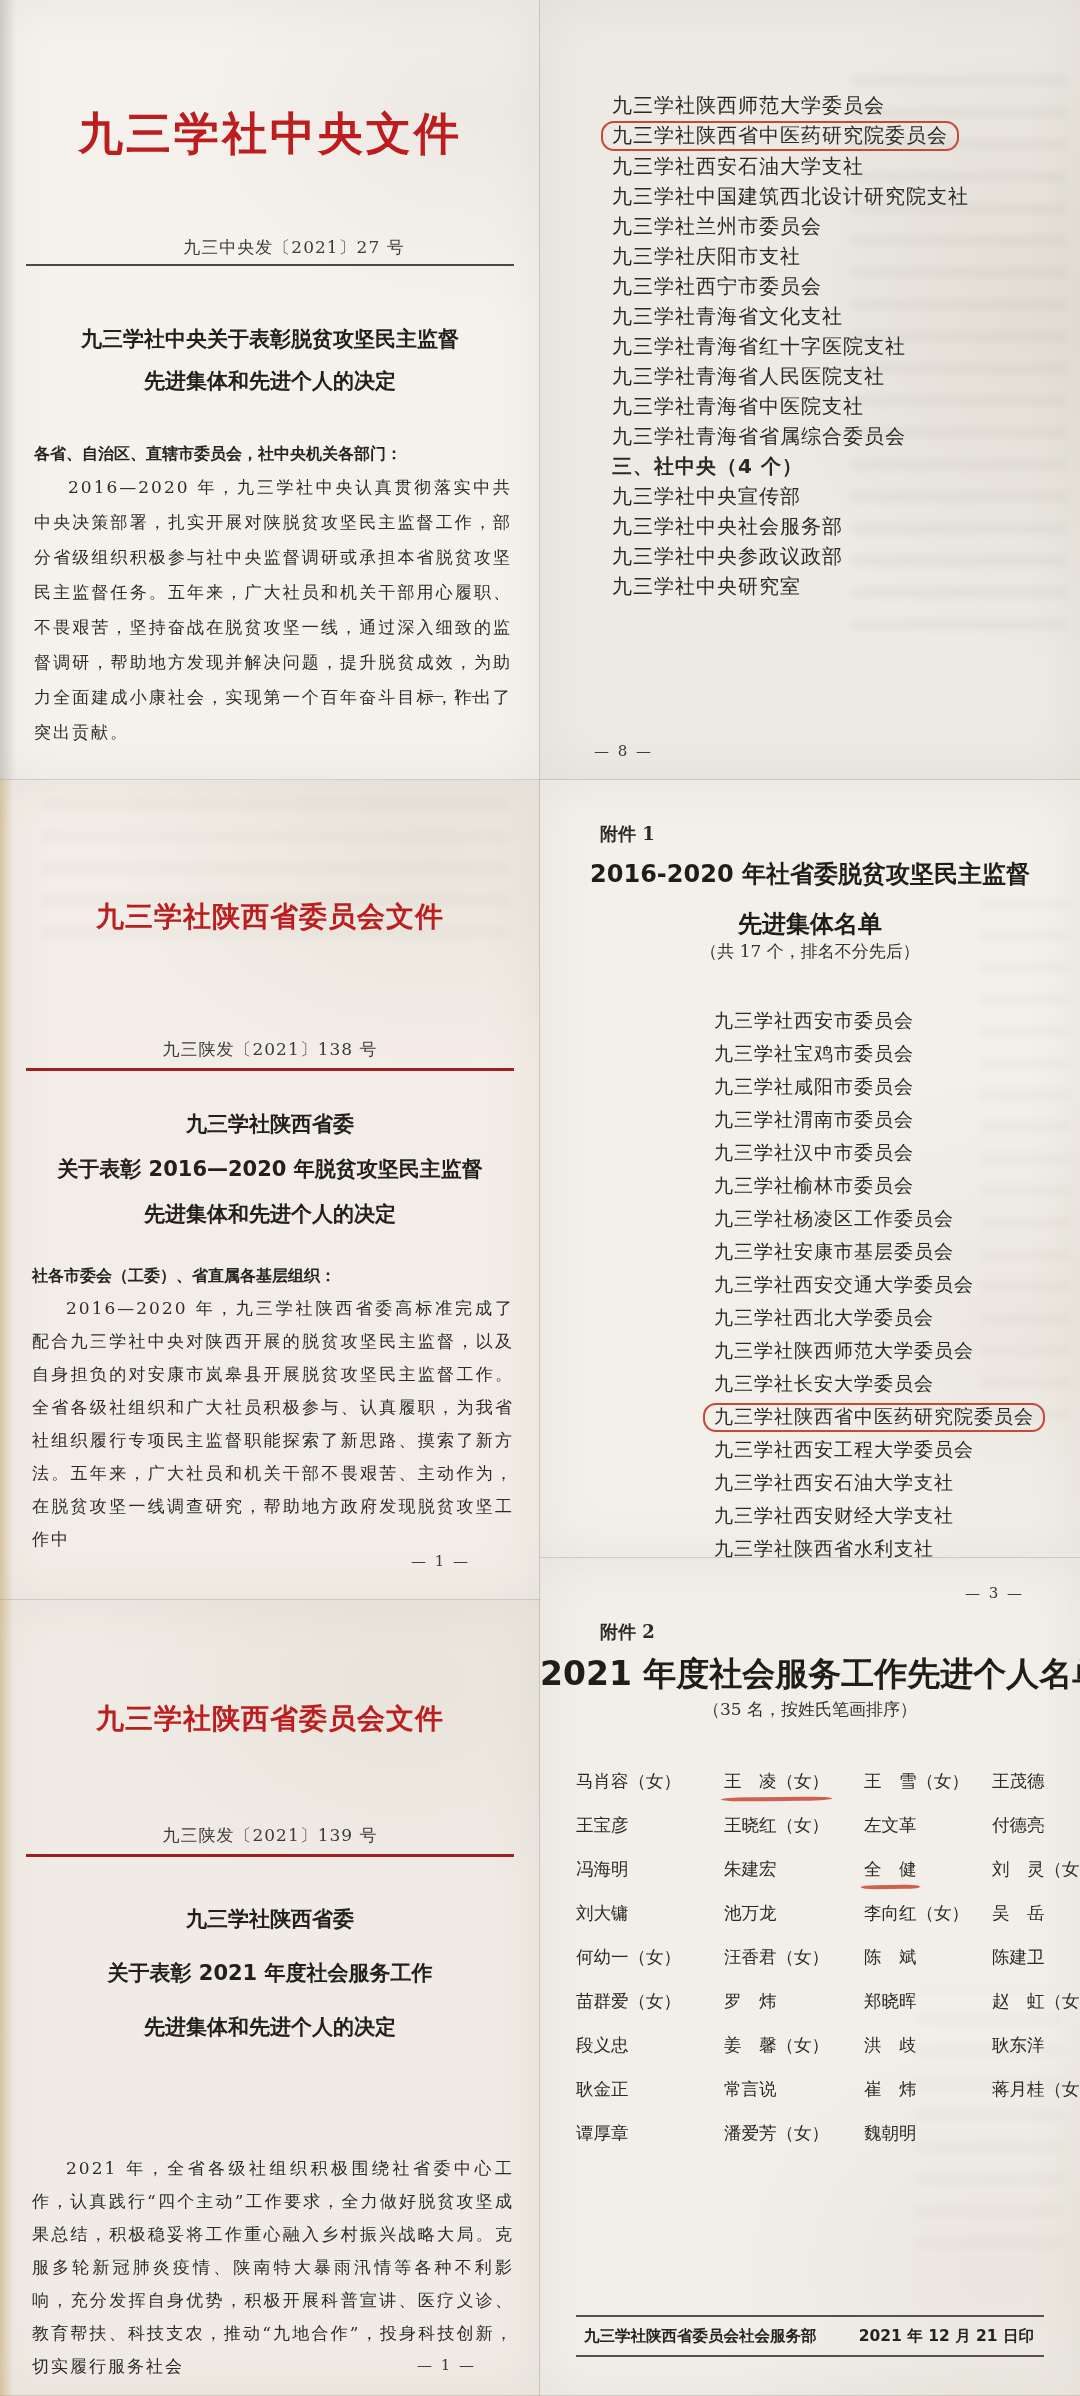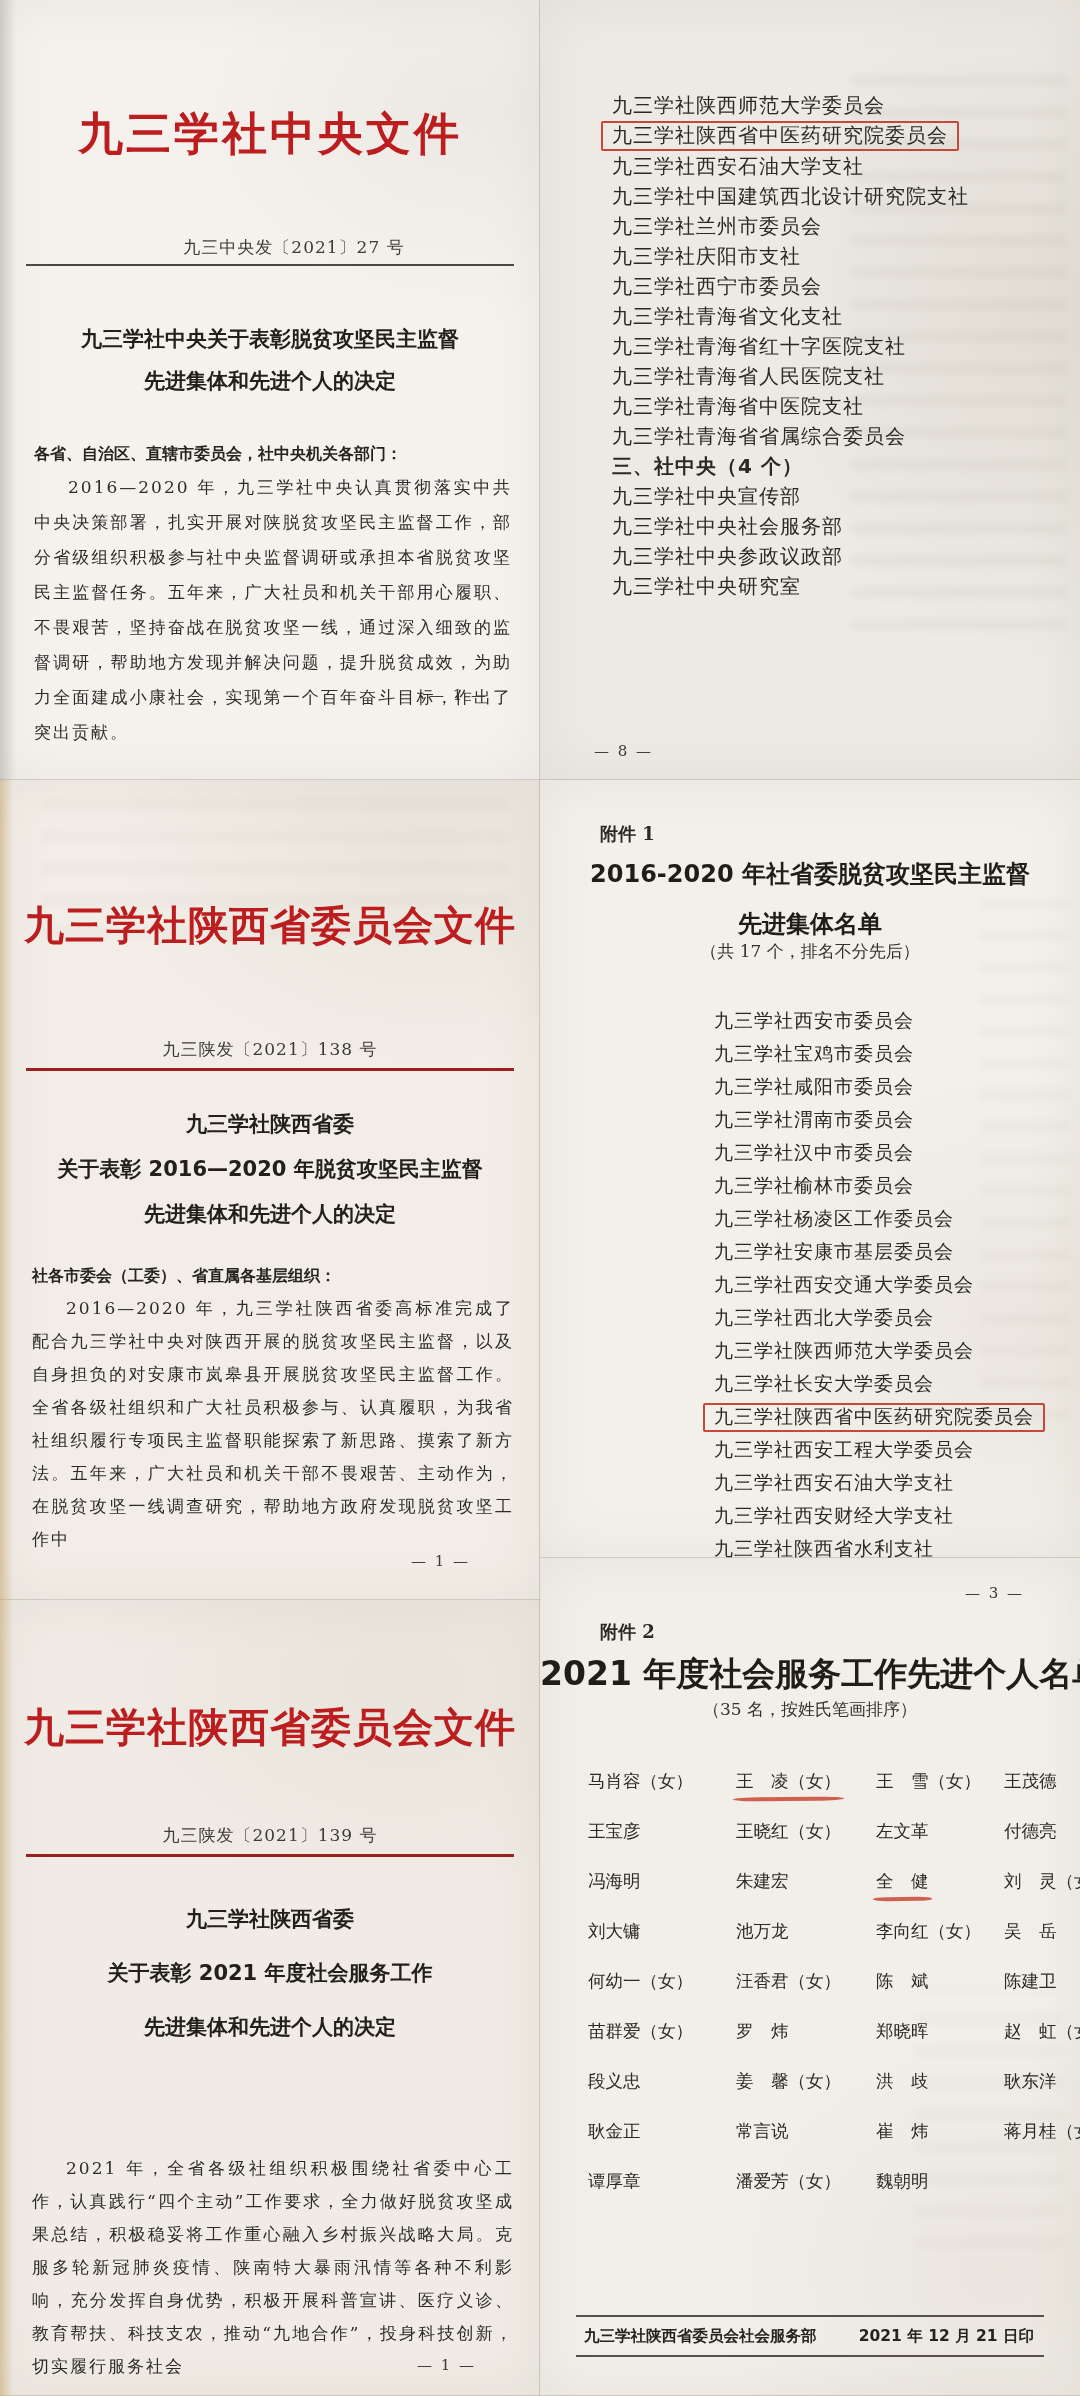--- a/index.html
+++ b/index.html
@@ -36,52 +36,52 @@
   .ghost{position:absolute;filter:blur(3px);opacity:.55;pointer-events:none;
          background:repeating-linear-gradient(0deg, rgba(125,118,106,.12) 0 11px, rgba(0,0,0,0) 11px 32px);}
   .ghost.gr1{right:14px;top:70px;width:215px;height:560px;}
   .ghost.gr2{right:10px;top:120px;width:90px;height:520px;opacity:.35;}
   .ghost.gl2{left:40px;top:8px;width:470px;height:150px;opacity:.30;}
   .ghost.gr3{right:16px;top:430px;width:150px;height:260px;opacity:.30;}
 
   .doc-title{position:absolute;left:0;right:0;margin:0;text-align:center;
              color:#bc1d1f;font-weight:700;white-space:nowrap;}
   .t-central{top:104px;font-size:45px;letter-spacing:3px;}
-  .t-prov{font-size:40px;letter-spacing:1px;}
+  .t-prov{font-size:28px;letter-spacing:1px;}
   .doc-no{position:absolute;left:0;right:0;text-align:center;font-size:17px;
           letter-spacing:1px;color:#3c3a36;}
   .rule{position:absolute;left:26px;right:26px;}
   .rule-black{height:2px;background:#4b4742;}
   .rule-red{height:3px;background:#9c1f22;}
   .heading{position:absolute;left:0;right:0;text-align:center;
            font-family:"DejaVu Sans", sans-serif;font-weight:700;color:#222018;
            font-size:21px;}
   .heading div{white-space:nowrap;}
   .salutation{position:absolute;font-family:"DejaVu Sans", sans-serif;font-weight:700;
               font-size:16px;color:#26241f;line-height:44px;}
   .body-text{position:absolute;margin:0;font-size:17px;letter-spacing:2px;
              text-align:justify;text-indent:2em;color:#2e2c28;}
   .page-no{position:absolute;font-size:15px;letter-spacing:2px;color:#3a3834;}
 
   .plain-list{position:absolute;margin:16px;padding:0;list-style:none;color:#2b2925;}
   .plain-list li{white-space:nowrap;}
   .plain-list li.bold{font-family:"DejaVu Sans", sans-serif;font-weight:700;}
   .list-r1{top:74px;left:56px;font-size:20px;line-height:30px;letter-spacing:1px;}
   .list-r2{top:208px;left:158px;font-size:19px;line-height:33px;letter-spacing:1px;}
-  li.boxed > span{border:2px solid #c7473a;border-radius:2px;padding:0 9px 2px 9px;
+  li.boxed > span{border:2px solid #c7473a;border-radius:13px;padding:0 9px 2px 9px;
                   margin-left:-11px;display:inline-block;line-height:1.2;}
 
   .att-label{position:absolute;left:60px;font-size:18px;font-weight:600;color:#2b2925;}
   .att-title{position:absolute;left:0;right:0;text-align:center;
              font-family:"DejaVu Sans", sans-serif;font-weight:700;color:#1f1d18;
              white-space:nowrap;}
   .att-sub{position:absolute;left:0;right:0;text-align:center;font-size:17px;color:#34322d;}
 
-  .names{position:absolute;top:205px;left:48px;right:18px;display:grid;
-         grid-template-columns:148px 140px 128px 1fr;row-gap:14px;
+  .names{position:absolute;top:205px;left:36px;right:18px;display:grid;
+         grid-template-columns:148px 140px 128px 1fr;row-gap:8px;
          font-size:17.5px;color:#2b2925;}
   .name-cell{height:36px;line-height:36px;white-space:nowrap;}
   .name-cell .nm{display:inline-block;position:relative;}
   .name-cell.underline .nm::after{content:"";position:absolute;left:-3px;right:-3px;
          bottom:-2px;height:4px;background:rgba(197,59,42,.8);
          border-radius:50%/100%;transform:rotate(-.6deg);}
 
   .footer{position:absolute;left:36px;right:36px;top:757px;height:38px;
           border-top:2px solid #55504a;border-bottom:2px solid #55504a;
           display:flex;align-items:center;justify-content:space-between;

